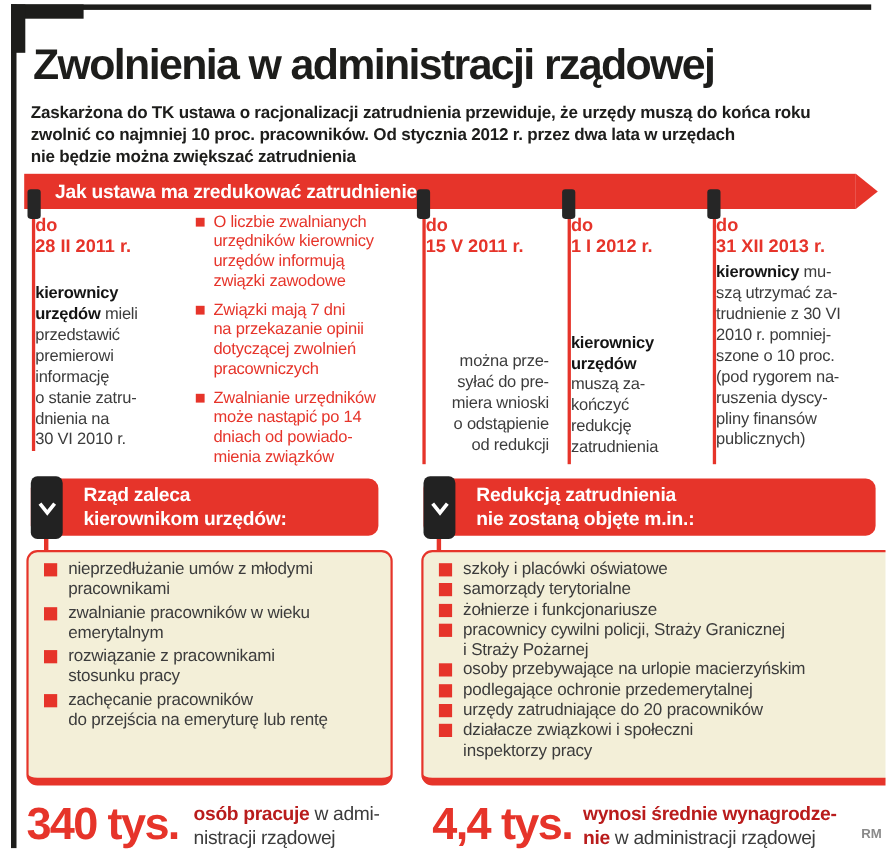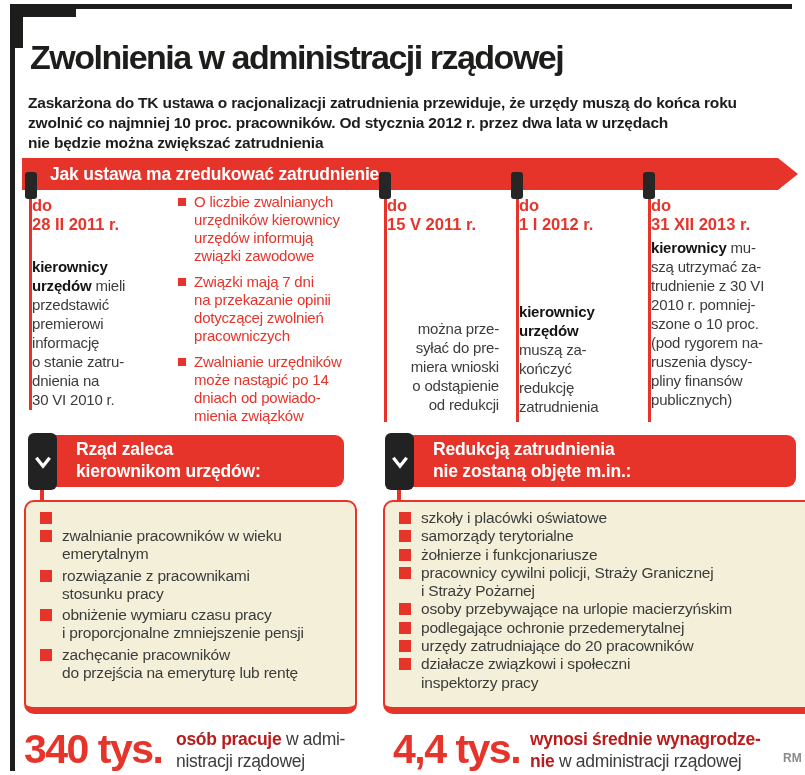--- a/index.html
+++ b/index.html
@@ -8,21 +8,21 @@
     font-family:"Liberation Sans","DejaVu Sans",sans-serif;
     color:#1d1d1b;overflow:hidden;
   }
   .abs{position:absolute;}
   
   .bar-top{left:10px;top:4px;width:782px;height:5px;background:#1d1d1b;}
   .bar-left{left:10px;top:4px;width:5px;height:767px;background:#1d1d1b;}
   .corner-h{left:10px;top:4px;width:66px;height:13px;background:#1d1d1b;}
   .corner-v{left:10px;top:4px;width:13px;height:44px;background:#1d1d1b;}
   
-  .title{left:30px;top:38px;font-size:34px;font-weight:bold;letter-spacing:-1.5px;color:#1d1d1b;}
+  .title{left:30px;top:38px;font-size:39px;font-weight:bold;letter-spacing:-1.5px;color:#1d1d1b;}
   .intro{left:28px;top:93px;width:740px;font-size:15.5px;font-weight:bold;line-height:1.3;
          letter-spacing:-0.2px;white-space:pre-line;color:#1d1d1b;}
   
   .banner{left:22px;top:158px;width:756px;height:32px;background:var(--red);}
   .banner::after{content:"";position:absolute;right:-20px;top:0;width:0;height:0;
     border-top:16px solid transparent;border-bottom:16px solid transparent;border-left:20px solid var(--red);}
   .banner-label{position:absolute;left:28px;top:0;line-height:32px;color:#fff;
     font-size:17.5px;font-weight:bold;letter-spacing:-0.2px;}
   .tick{width:12px;height:27px;background:#262626;border-radius:3px;top:172px;z-index:3;}
   
@@ -163,35 +163,32 @@
   <svg width="20" height="20" viewBox="0 0 24 24">
     <polyline points="4,7 12,17 20,7" fill="none" stroke="#fff" stroke-width="4"></polyline>
   </svg>
 </div>
 <div class="abs conn" style="left:40px;"></div>
 <div class="abs conn" style="left:397px;"></div>
 
 <div class="abs pbox gap2" style="left:24px;width:333px;">
   <div class="pitem">
       <span class="psq"></span>
+      <span class="ptxt">nieprzedłużanie umów z młodymi
+pracownikami</span>
     </div>
   <div class="pitem">
       <span class="psq"></span>
       <span class="ptxt">zwalnianie pracowników w wieku
 emerytalnym</span>
     </div>
   <div class="pitem">
       <span class="psq"></span>
       <span class="ptxt">rozwiązanie z pracownikami
 stosunku pracy</span>
-    </div>
-  <div class="pitem">
-      <span class="psq"></span>
-      <span class="ptxt">obniżenie wymiaru czasu pracy
-i proporcjonalne zmniejszenie pensji</span>
     </div>
   <div class="pitem">
       <span class="psq"></span>
       <span class="ptxt">zachęcanie pracowników
 do przejścia na emeryturę lub rentę</span>
     </div>
 </div>
 
 <div class="abs pbox" style="left:383px;width:487px;">
   <div class="pitem">

